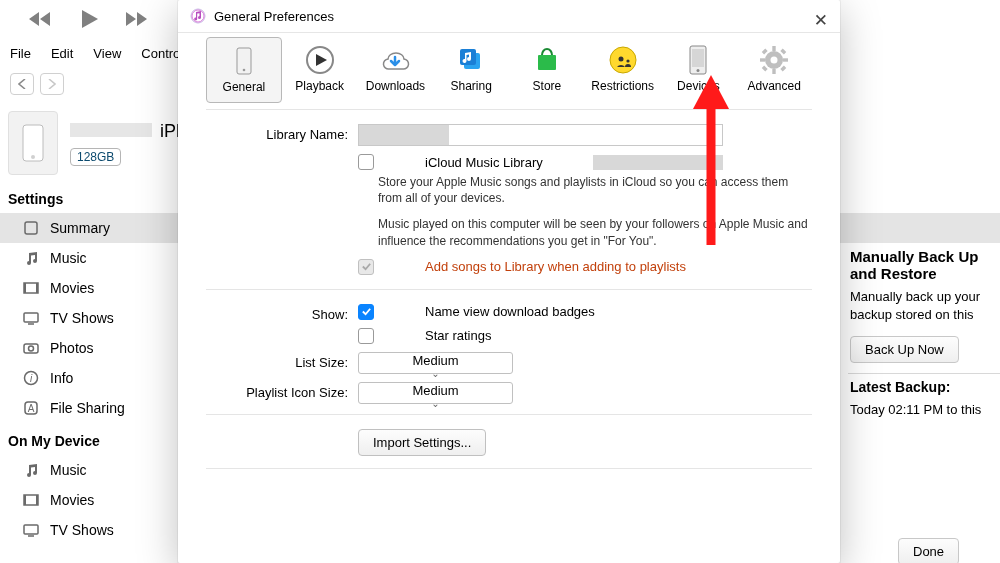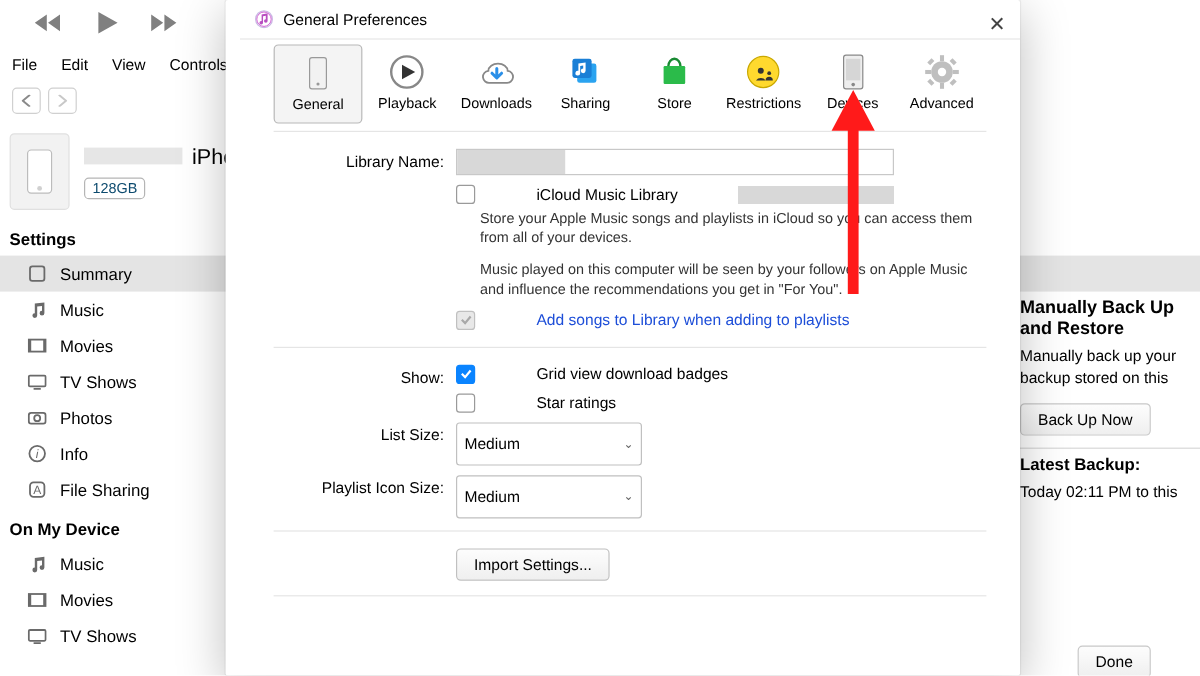--- a/index.html
+++ b/index.html
@@ -33,21 +33,21 @@
 .right-panel { position: absolute; left: 850px; top: 248px; width: 150px; }
 .rp-head { font-weight: 700; font-size: 15px; margin-bottom: 6px; }
 .rp-text { font-size: 13px; color: #000; line-height: 1.4; }
 .rp-btn { border: 1px solid #c8c8c8; background: linear-gradient(#fdfdfd,#efefef); border-radius: 4px; padding: 5px 14px; font-size: 13px; display: inline-block; margin-top: 12px; margin-bottom: 16px; }
 .rp-btn.done { position: absolute; left: 898px; top: 526px; }
 
 .pref-border { position: absolute; left: 838px; top: 106px; width: 1px; height: 420px; background: #d8d8d8; }
 .pref-hr { position: absolute; left: 848px; top: 373px; width: 152px; height: 1px; background: #d8d8d8; }
 
 
-.dialog { position: absolute; left: 188px; top: 0; width: 662px; height: 563px; background: #fff; box-shadow: 0 10px 40px rgba(0,0,0,.25), 0 0 0 1px rgba(0,0,0,.05); border-radius: 2px; overflow: hidden; padding-left: 12px; }
+.dialog { position: absolute; left: 178px; top: 0; width: 662px; height: 563px; background: #fff; box-shadow: 0 10px 40px rgba(0,0,0,.25), 0 0 0 1px rgba(0,0,0,.05); border-radius: 2px; overflow: hidden; }
 .dlg-title { display: flex; align-items: center; padding: 8px 12px; gap: 8px; font-size: 13px; }
 .dlg-close { position: absolute; right: 12px; top: 10px; font-size: 17px; color: #444; }
 .dlg-hr { height: 1px; background: #e6e6e6; margin: 0 0 2px 0; }
 
 
 .tabbar { display: flex; gap: 0; padding: 0 28px; align-items: flex-end; }
 .tab { width: 78px; height: 68px; display: flex; flex-direction: column; align-items: center; justify-content: center; gap: 4px; font-size: 12px; border-radius: 4px; }
 .tab.selected { border: 1px solid #b8b8b8; background: #f4f4f4; margin-top: 2px; height: 66px; }
 .tab-ico { width: 30px; height: 30px; display: flex; align-items: center; justify-content: center; }
 
@@ -59,24 +59,24 @@
 .row-ctl { flex: 1; }
 .txt-input { border: 1px solid #c8c8c8; height: 22px; width: 365px; }
 .hint { font-size: 12px; color: #333; margin: 4px 0 10px 20px; line-height: 1.35; }
 
 
 .cb { width: 16px; height: 16px; border: 1px solid #9a9a9a; border-radius: 3px; display: inline-flex; align-items: center; justify-content: center; vertical-align: middle; margin-right: 5px; flex-shrink: 0; }
 .cb.checked { background: #0a84ff; border-color: #0a84ff; color: #fff; }
 .cb.disabled { background: #e8e8e8; border-color: #c0c0c0; color: #a0a0a0; }
 .cb svg { width: 11px; height: 11px; }
 .cb-row { display: flex; align-items: center; font-size: 13px; gap: 46px; }
-.cb-row.disabled { color: #1d4ed8; }
+.cb-row.disabled { color: #c2410c; }
 .redact { background: #d8d8d8; width: 130px; height: 15px; display: inline-block; margin-left: 4px; vertical-align: middle; }
 
-.select { border: 1px solid #c0c0c0; border-radius: 3px; height: 36px; width: 155px; padding: 0 6px; display: flex; align-items: center; justify-content: space-between; font-size: 13px; }
+.select { border: 1px solid #c0c0c0; border-radius: 3px; height: 22px; width: 155px; padding: 0 6px; display: flex; align-items: center; justify-content: space-between; font-size: 13px; flex-direction: column; }
 .select .chev { color: #666; font-size: 10px; }
 
 .import-btn { border: 1px solid #c0c0c0; border-radius: 4px; background: linear-gradient(#fdfdfd,#efefef); padding: 5px 14px; font-size: 13px; display: inline-block; }
 
 
 .arrow-svg { position: absolute; left: 687px; top: 75px; pointer-events: none; }
 
 .itunes-logo { display:inline-flex; width:16px; height:16px; }
 </style>
 </head>
@@ -377,21 +377,21 @@
 
     <div class="row">
       <div class="row-lbl">Show:</div>
       <div class="row-ctl">
         <div class="cb-row" style="margin-bottom:8px">
           <span class="cb checked">
               <svg viewBox="0 0 12 12">
                 <path d="M2 6 L5 9 L10 3" fill="none" stroke="#fff" stroke-width="2"></path>
               </svg>
             </span>
-          <span>Grid view download badges</span>
+          <span>Name view download badges</span>
         </div>
         <div class="cb-row">
           <span class="cb"></span>
           <span>Star ratings</span>
         </div>
       </div>
     </div>
 
     <div class="row">
       <div class="row-lbl">List Size:</div>

